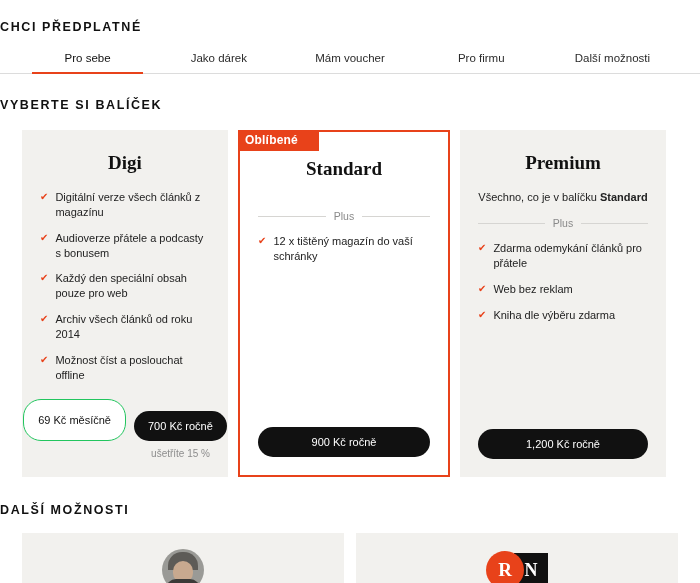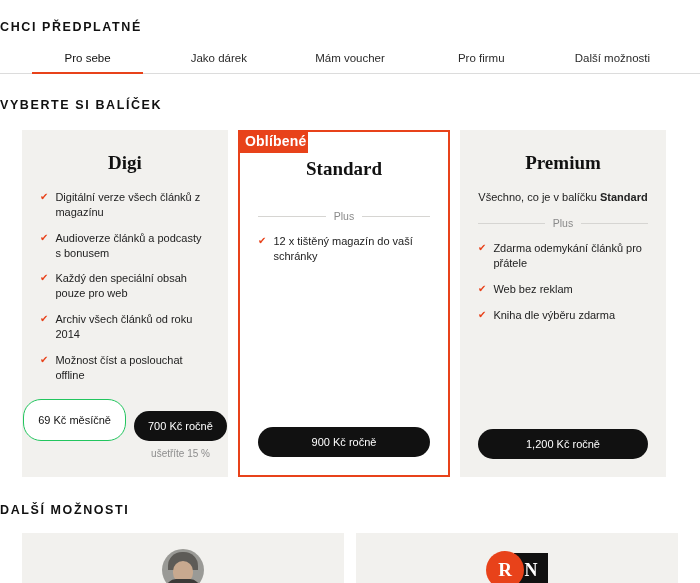--- a/index.html
+++ b/index.html
@@ -77,23 +77,23 @@
     border: 2px solid #e8421a;
     padding-top: 26px;
   }
   .card.premium { width: 206px; }
 
   .badge {
     position: absolute;
     top: -2px; left: -2px;
     background: #e8421a;
     color: #fff;
-    font-size: 14px;
-    font-weight: bold;
-    padding: 3px 1px 4px 7px;
+    font-size: 12px;
+    font-weight: bold;
+    padding: 3px 21px 4px 7px;
     letter-spacing: .2px;
   }
 
   .card-title {
     text-align: center;
     font-family: "Liberation Serif", serif;
     font-size: 19px;
     font-weight: bold;
     color: #111;
     margin-bottom: 16px;
@@ -256,21 +256,21 @@
 
     <div class="card digi">
       <div class="card-title">Digi</div>
 
       <div class="feat">
         <span class="check">✔</span>
         <span>Digitální verze všech článků z magazínu</span>
       </div>
       <div class="feat">
         <span class="check">✔</span>
-        <span>Audioverze článků a podcasty s bonusem</span>
+        <span>Audioverze přátele a podcasty s bonusem</span>
       </div>
       <div class="feat">
         <span class="check">✔</span>
         <span>Každý den speciální obsah pouze pro web</span>
       </div>
       <div class="feat">
         <span class="check">✔</span>
         <span>Archiv všech článků od roku 2014</span>
       </div>
       <div class="feat">

